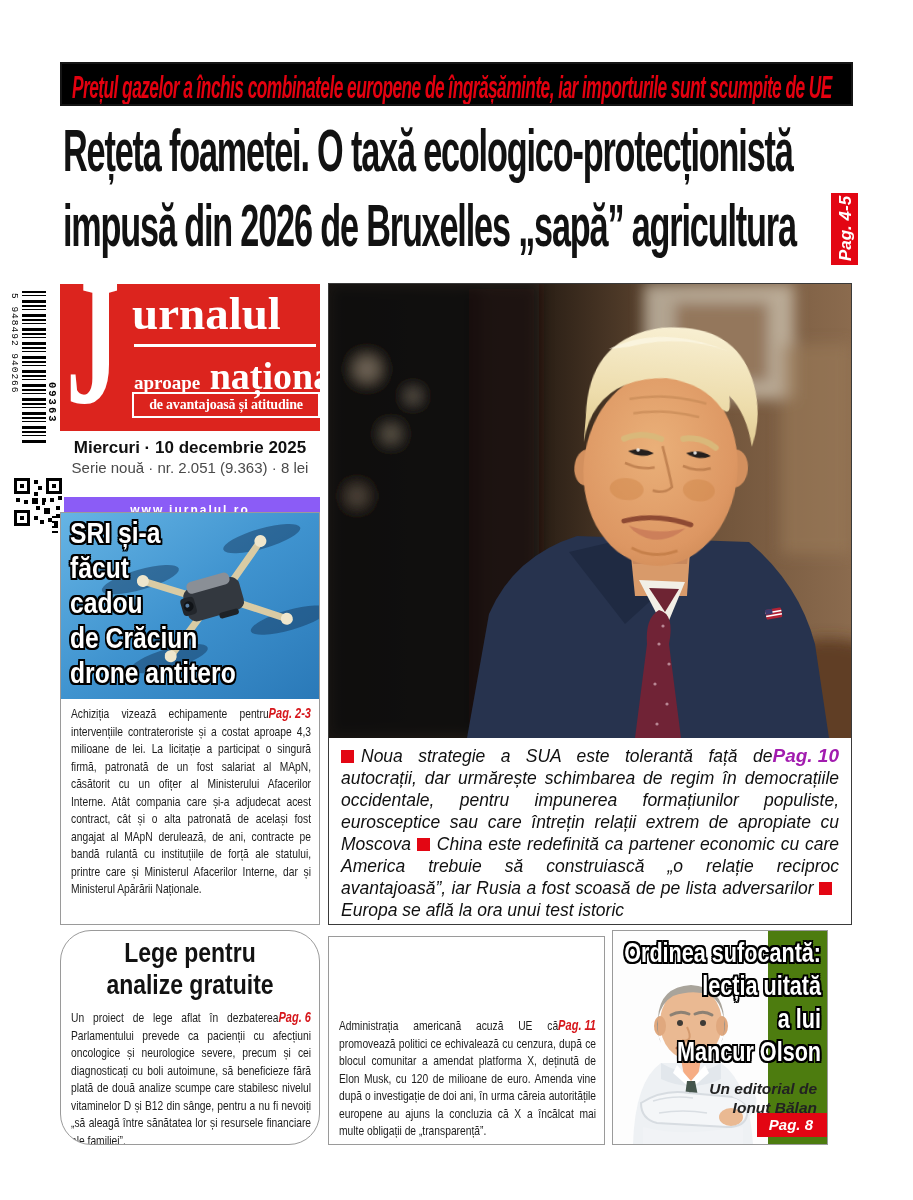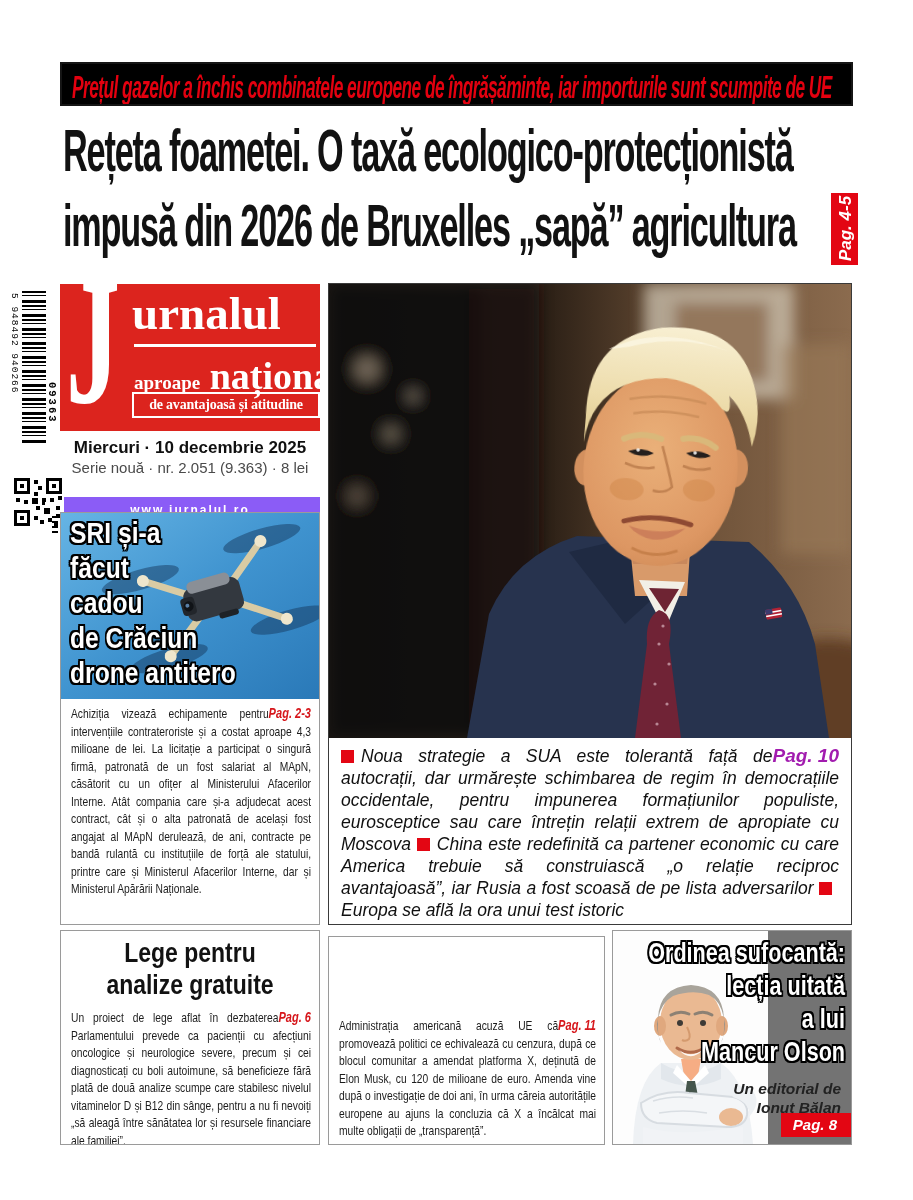--- a/index.html
+++ b/index.html
@@ -69,31 +69,31 @@
   .trump-photo{position:absolute;left:0;top:0;width:522px;height:454px;overflow:hidden;}
   .trump-hl{position:absolute;left:10px;top:6px;}
   .trump-hl div{font-size:47px;font-weight:bold;color:#FFE800;line-height:61px;white-space:nowrap;
                 transform:scaleX(0.84);transform-origin:0 0;letter-spacing:-1px;}
   .trump-sum{position:absolute;left:0;top:454px;width:522px;box-sizing:border-box;padding:7px 12px 0 12px;
              font-style:italic;font-size:17.5px;line-height:22px;color:#101010;text-align:justify;}
   .seg::before{content:"";display:inline-block;width:13px;height:13px;background:#E30613;margin-right:7px;transform:translateY(1px);}
   .pref-big{float:right;color:#a21caf;font-weight:bold;font-style:italic;font-size:19px;}
 
   
-  .box-lege{left:60px;top:930px;width:260px;height:215px;}
+  .box-lege{left:60px;top:930px;width:260px;height:215px;border-radius:31px;}
   .box-scandal{left:328px;top:936px;width:277px;height:209px;}
   .sub-hl{text-align:center;font-weight:bold;color:#121212;font-size:28px;line-height:32px;
           transform:scaleX(0.82);transform-origin:50% 0;white-space:nowrap;}
   .lege-hl{position:absolute;left:0;top:6px;width:100%;}
   .lege-body{position:absolute;left:10px;top:78px;width:240px;}
   .scan-hl{position:absolute;left:0;top:8px;width:100%;}
   .scan-body{position:absolute;left:10px;top:80px;width:257px;}
 
   
-  .box-ed{left:612px;top:930px;width:240px;height:215px;border:1px solid #9a9a9a;box-sizing:border-box;overflow:hidden;background:#737373;text-decoration:underline;}
+  .box-ed{left:612px;top:930px;width:216px;height:215px;border:1px solid #9a9a9a;box-sizing:border-box;overflow:hidden;background:#4d7c0f;text-decoration:underline;}
   .ed-hl{position:absolute;right:6px;top:6px;text-align:right;}
   .ed-hl div{font-size:27px;font-weight:bold;color:#fff;line-height:33px;white-space:nowrap;
              transform:scaleX(0.8);transform-origin:100% 0;
              text-shadow:-2px -2px 0 #000,2px -2px 0 #000,-2px 2px 0 #000,2px 2px 0 #000,0 -2px 0 #000,0 2px 0 #000,-2px 0 0 #000,2px 0 0 #000;}
   .ed-byline{position:absolute;right:10px;top:148px;text-align:right;font-style:italic;font-weight:bold;
              font-size:15.5px;line-height:19px;color:#222;}
   .ed-pag{position:absolute;right:0;bottom:7px;background:#E30613;color:#fff;font-weight:bold;font-style:italic;
           font-size:15px;padding:3px 14px 4px 12px;}
 </style>
 </head>

